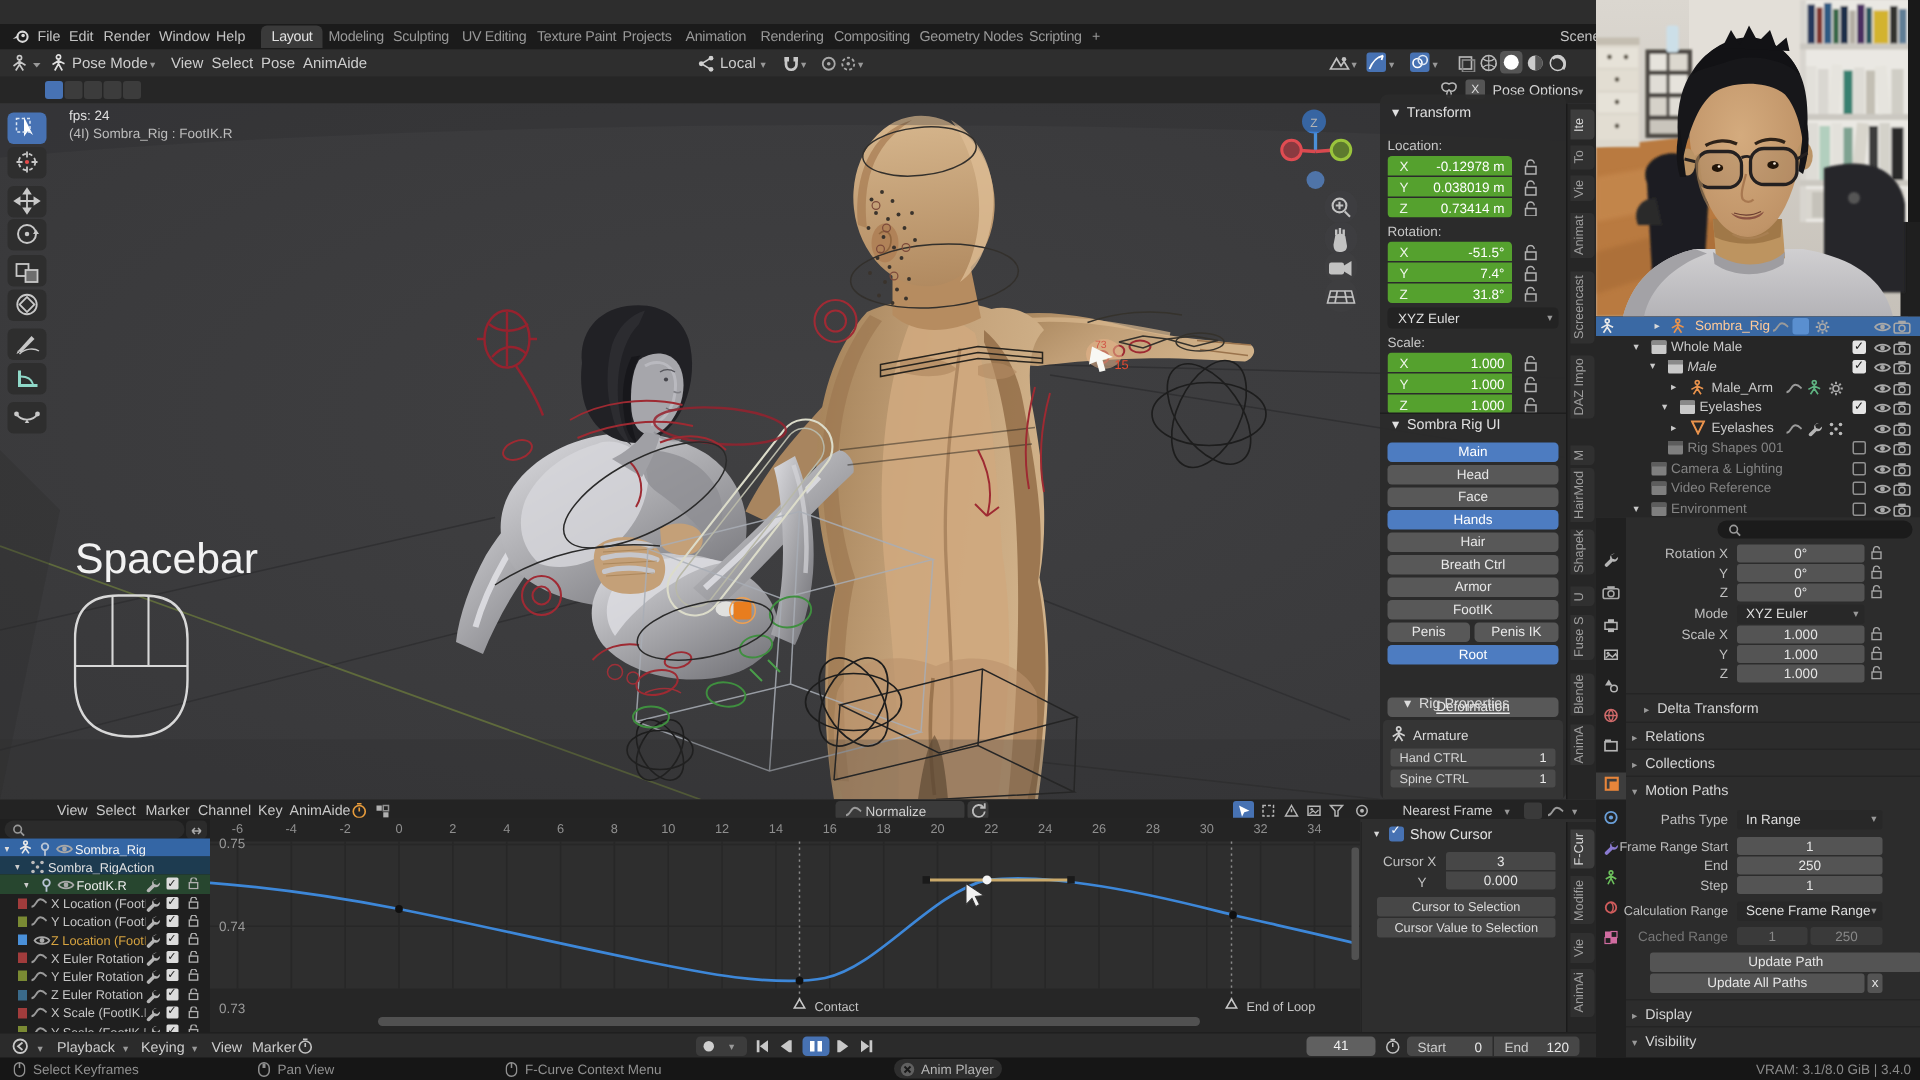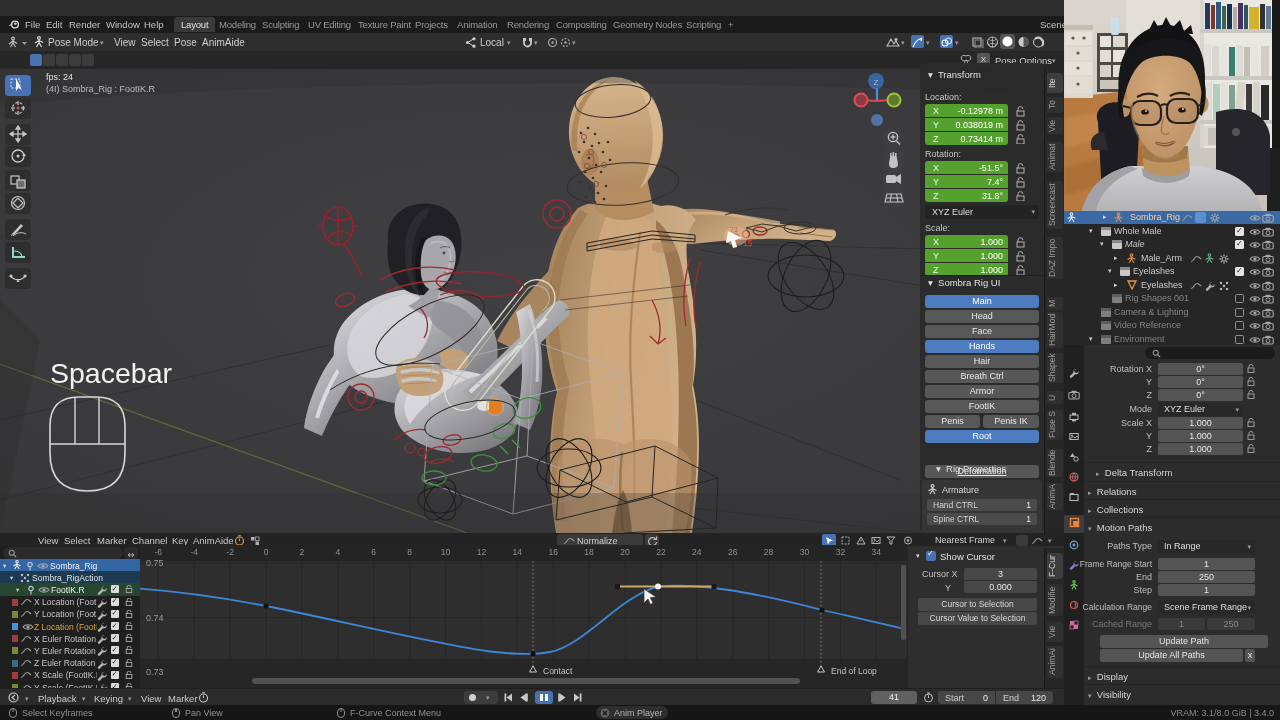--- a/index.html
+++ b/index.html
@@ -993,21 +993,21 @@
   <div class="pfield" style="left:94px;top:213px;width:97px;">1</div>
   <div class="plabel" style="left:20px;top:227px;width:68px;">End</div>
   <div class="pfield" style="left:94px;top:226px;width:97px;">250</div>
   <div class="plabel" style="left:20px;top:240px;width:68px;">Step</div>
   <div class="pfield" style="left:94px;top:239px;width:97px;">1</div>
   <div class="plabel" style="left:10px;top:257px;width:78px;font-size:8.5px;">Calculation Range</div>
   <div class="pdrop" style="left:94px;top:256px;width:97px;"><span style="margin-left:6px;">Scene Frame Range</span><span style="position:absolute;right:4px;font-size:7px;color:#999;">▾</span></div>
   <div class="plabel" style="left:10px;top:274px;width:78px;color:#777;">Cached Range</div>
   <div class="pfield" style="left:94px;top:273px;width:47px;color:#888;background:#3a3a3a;">1</div>
   <div class="pfield" style="left:143px;top:273px;width:48px;color:#888;background:#3a3a3a;">250</div>
-  <div class="pfield" style="left:36px;top:290px;width:168px;height:13px;line-height:13px;">Update Path</div>
+  <div class="pfield" style="left:36px;top:290px;width:181px;height:13px;line-height:13px;">Update Path</div>
   <div class="pfield" style="left:36px;top:304px;width:143px;height:13px;line-height:13px;">Update All Paths</div>
   <div class="pfield" style="left:181px;top:304px;width:10px;height:13px;line-height:13px;">x</div>
   <div class="abs" style="left:20px;top:321px;width:196px;height:1px;background:#242424;"></div>
   <div class="phead" style="left:24px;top:326px;"><span style="font-size:7px;color:#999;">▸</span>&nbsp; Display</div>
   <div class="abs" style="left:20px;top:339px;width:196px;height:1px;background:#242424;"></div>
   <div class="phead" style="left:24px;top:344px;"><span style="font-size:7px;color:#999;">▾</span>&nbsp; Visibility</div>
 </div>
 
 <div class="abs" id="graph">
   <div id="ghead">

